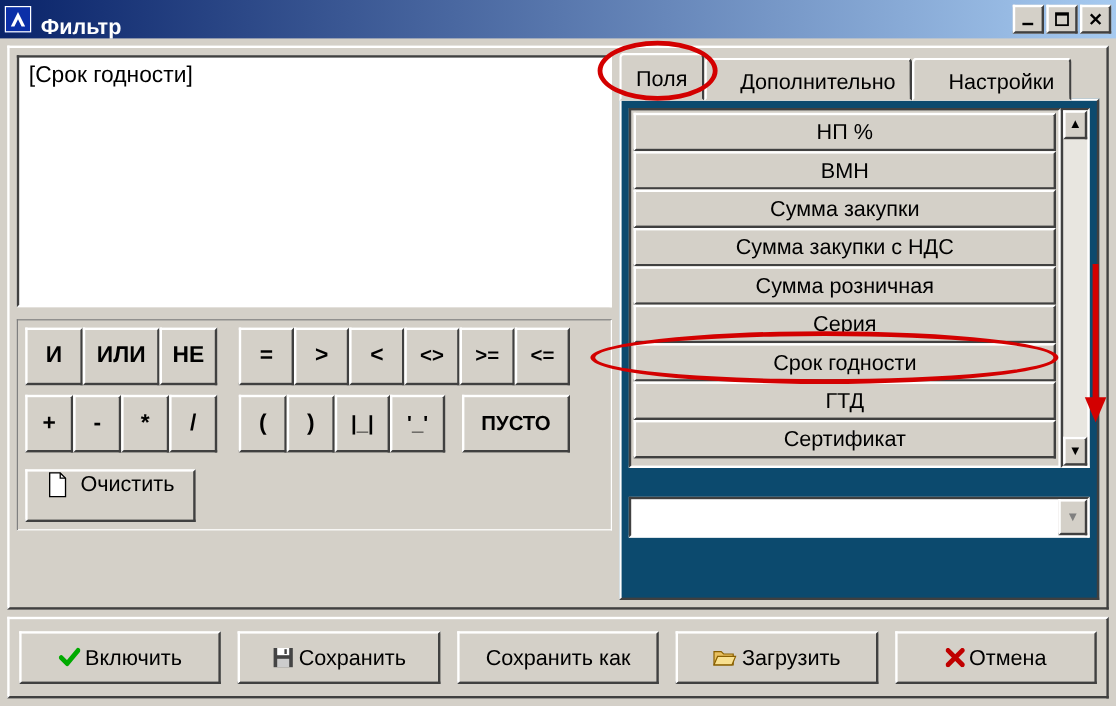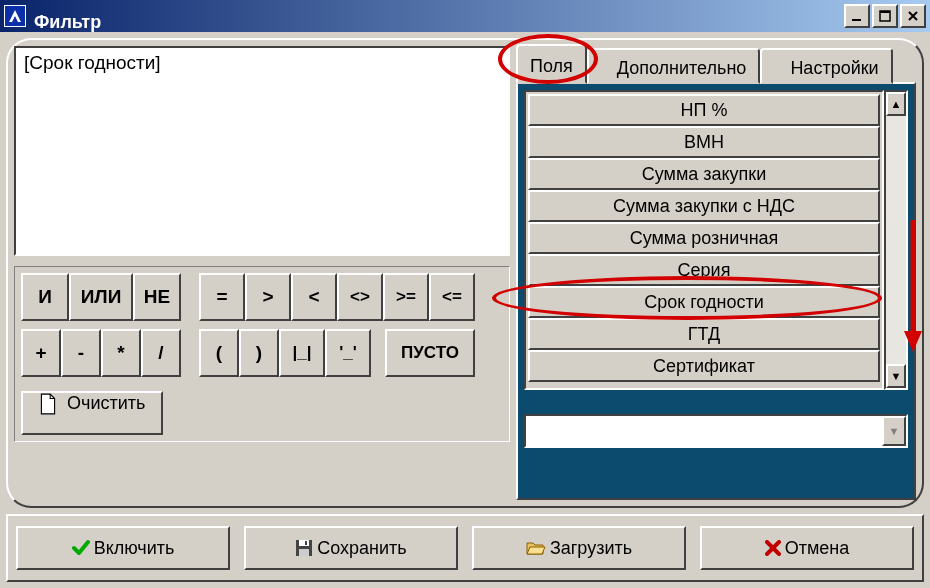--- a/index.html
+++ b/index.html
@@ -62,21 +62,20 @@
     display: flex;
     flex-direction: column;
     gap: 6px;
   }
 
   .main-area {
     flex: 1;
     display: flex;
     gap: 6px;
     padding: 6px;
-    border-radius: 25px;
   }
 
   
   .left-col {
     flex: 1;
     display: flex;
     flex-direction: column;
     gap: 10px;
   }
   .expr-box {
@@ -398,20 +397,23 @@
       <svg class="icon" width="18" height="18" viewBox="0 0 18 18">
         <rect x="1" y="1" width="16" height="16" fill="#444"></rect>
         <rect x="4" y="1" width="10" height="6" fill="#fff"></rect>
         <rect x="4" y="10" width="10" height="7" fill="#ccc"></rect>
         <rect x="10" y="2" width="2" height="4" fill="#444"></rect>
 
       </svg>
       <span>Сохранить</span>
     </div>
     <div class="bottom-btn raised">
+      <span>Сохранить как</span>
+    </div>
+    <div class="bottom-btn raised">
       <svg class="icon" width="20" height="16" viewBox="0 0 20 16">
         <path d="M1 3 H7 L9 5 H17 V14 H1 Z" fill="#e8c060" stroke="#8a6000" stroke-width="1"></path>
         <path d="M4 7 H19 L16 14 H1 Z" fill="#f8e090" stroke="#8a6000" stroke-width="1"></path>
       </svg>
       <span>Загрузить</span>
     </div>
     <div class="bottom-btn raised">
       <svg class="icon" width="16" height="16" viewBox="0 0 16 16">
         <path d="M2 2 L14 14 M14 2 L2 14" stroke="#c00000" stroke-width="4" stroke-linecap="round"></path>
       </svg>

